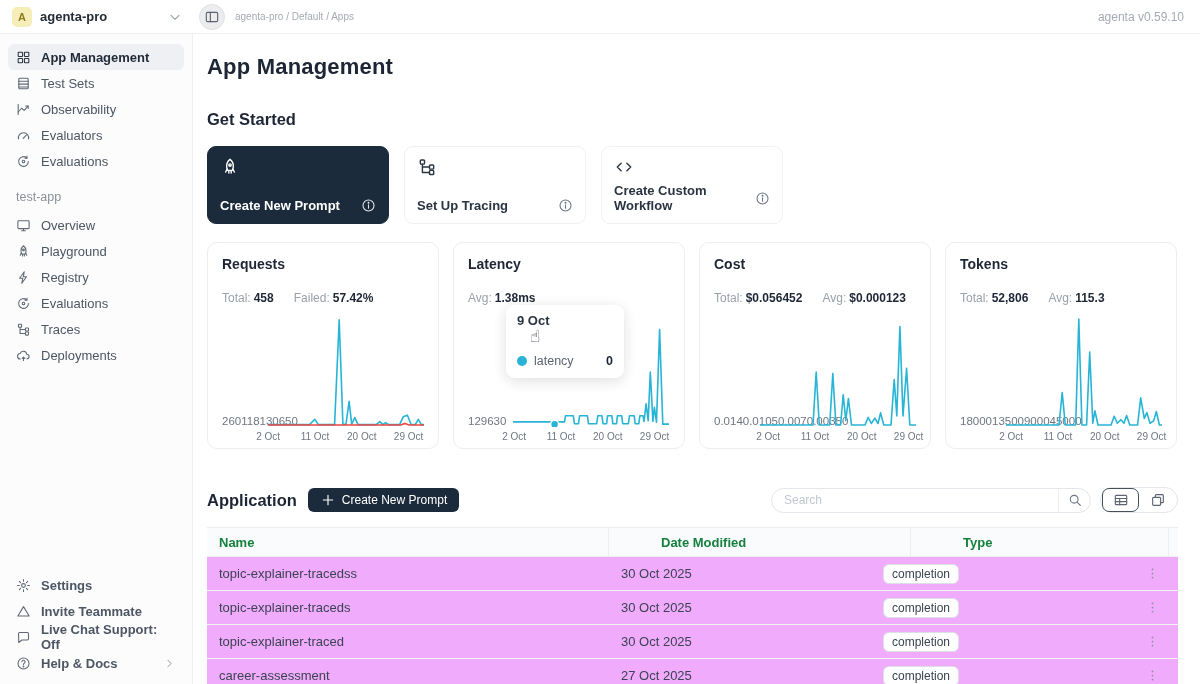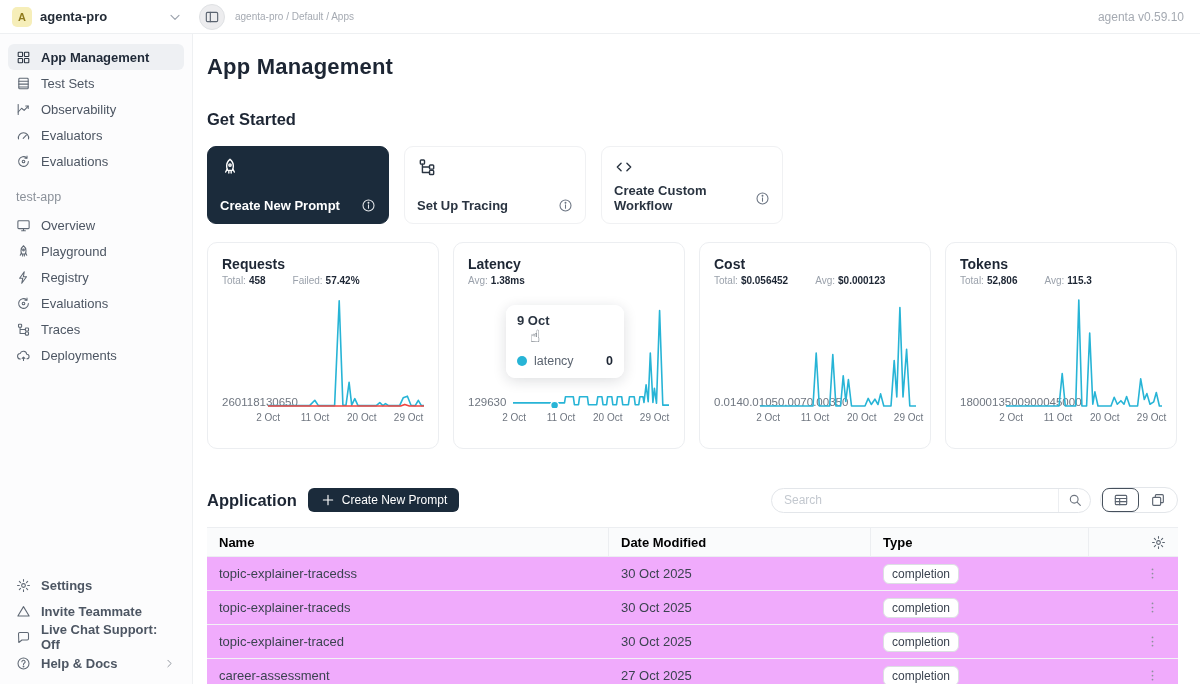--- a/index.html
+++ b/index.html
@@ -48,21 +48,21 @@
   .gs-label { font-size:13px; font-weight:600; color:#2a3441; }
   .gs-card.dark .gs-label { color:#fff; }
   .gs-info { margin-left:auto; display:flex; color:#6b7482; }
   .gs-card.dark .gs-info { color:#e6e9ec; }
 
   
   .charts-row { display:flex; gap:14px; margin-top:18px; }
   .chart-card { width:232px; height:207px; border:1px solid #eceef1; border-radius:10px; background:#fff;
     padding:13px 14px; position:relative; }
   .chart-title { font-size:14px; font-weight:700; color:#1d2634; }
-  .chart-stats { margin-top:3px; font-size:10px; color:#9aa1ab; display:flex; gap:27px; }
+  .chart-stats { margin-top:19px; font-size:12px; color:#9aa1ab; display:flex; gap:20px; }
   .chart-stats b { color:#1d2634; font-weight:700; margin-left:3px; }
   .chart-body { display:flex; margin-top:10px; }
   .yaxis { display:flex; flex-direction:row; justify-content:space-between; align-items:flex-end;
     height:112px; font-size:11.5px; color:#6f7680; padding-right:7px; min-width:34px; }
   .plot-wrap { position:relative; flex:1; }
   .xaxis { position:relative; height:16px; margin-top:4px; }
   .xaxis span { position:absolute; transform:translateX(-50%); font-size:10px; color:#6f7680; white-space:nowrap; top:0; }
 
   
   .tooltip { position:absolute; left:52px; top:62px; width:118px; background:rgba(255,255,255,.96); border-radius:9px;
@@ -88,21 +88,21 @@
     border-left:1px solid #eceef1; color:#6f7680; cursor:pointer; }
   .view-toggle { margin-left:9px; display:flex; border:1px solid #e3e6ea; border-radius:13px; height:26px; align-items:center;
     padding:0 1px; }
   .vt-btn { width:37px; height:24px; display:flex; align-items:center; justify-content:center; color:#5b6470;
     border-radius:7px; border:1.5px solid transparent; cursor:pointer; }
   .vt-btn.active { border-color:#46505c; }
 
   
   .table { margin-top:14px; border-top:1px solid #eceef1; }
   .thead { display:grid; grid-template-columns:402px 262px 218px 1fr; height:29px; background:#fafbfc;
-    border-bottom:1px solid #eceef1; align-items:center; font-size:13px; font-weight:600; color:#000000; }
+    border-bottom:1px solid #eceef1; align-items:center; font-size:13px; font-weight:600; color:#15803d;gap:40px; }
   .thead .th { padding:0 12px; border-right:1px solid #eceef1; height:100%; display:flex; align-items:center; }
   .thead .th:last-child { border-right:none; justify-content:flex-end; color:#5b6470; }
   .trow { display:grid; grid-template-columns:402px 262px 218px 1fr; height:34px; align-items:center;
     border-bottom:1px solid #f2f3f5; font-size:13px; color:#3b4350; cursor:pointer; background:#f0abfc; }
   .trow .td { padding:0 12px; overflow:hidden; text-overflow:ellipsis; white-space:nowrap; }
   .badge { display:inline-block; border:1px solid #dcdfe3; border-radius:6px; padding:2px 8px; font-size:12px; color:#3b4350; background:#fff; }
   .kebab { display:flex; justify-content:flex-end; padding-right:18px; color:#8b919a; }
 
   svg.i { display:block; }
 </style>

